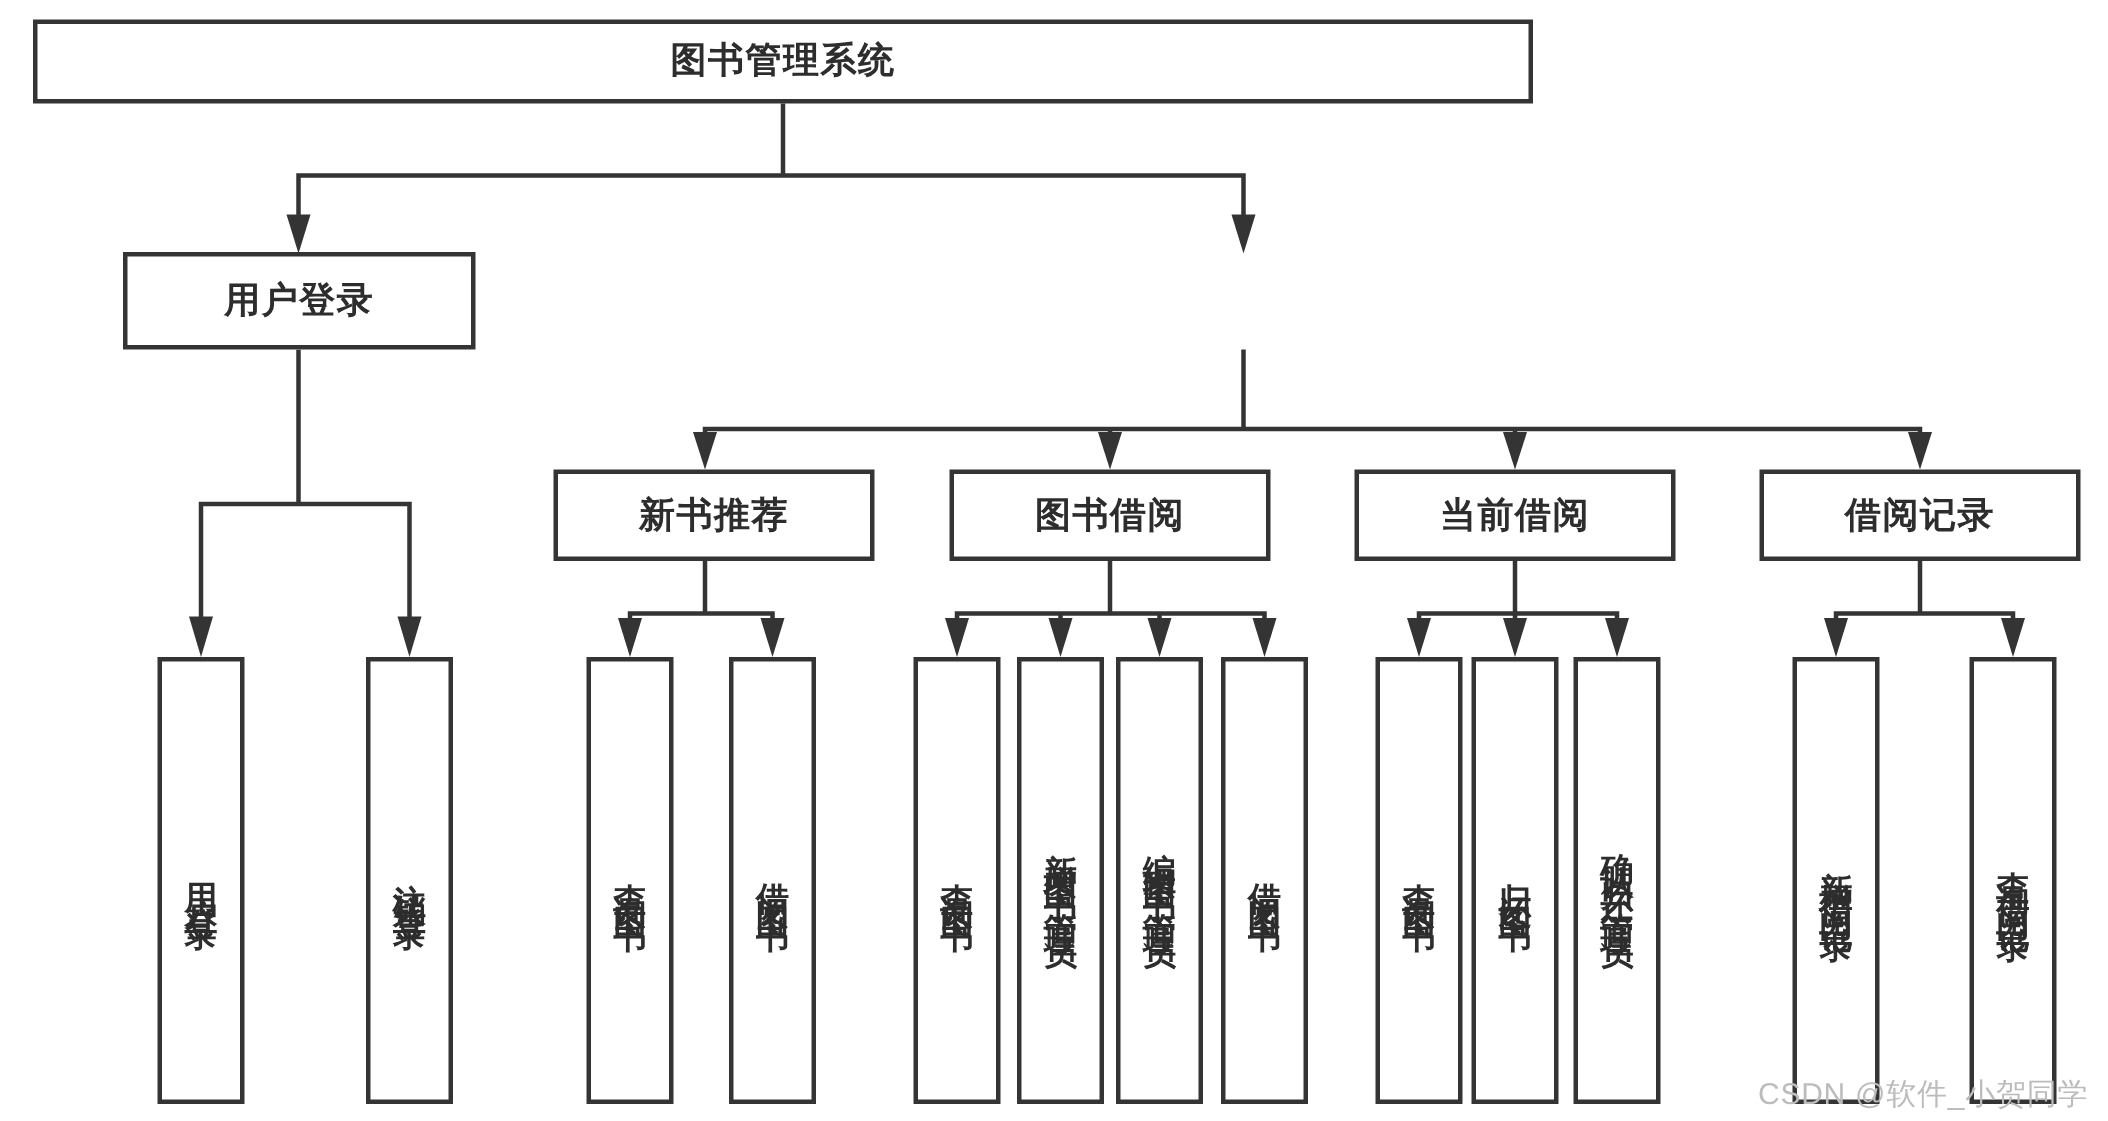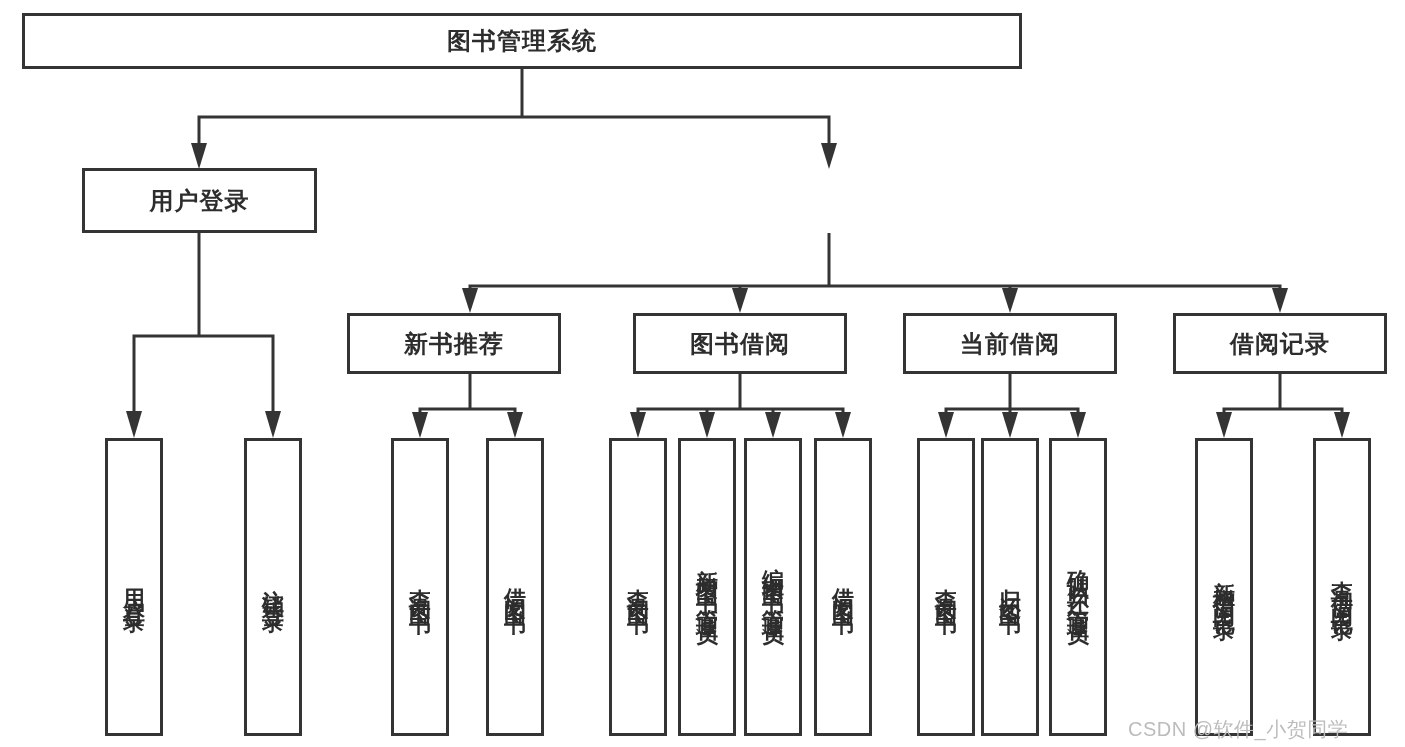--- a/index.html
+++ b/index.html
@@ -32,21 +32,21 @@
   .vbox span {
     writing-mode: vertical-rl;
     text-orientation: mixed;
     font-size: 22px;
     font-weight: 600;
     letter-spacing: 8px;
     line-height: 1;
   }
   .watermark {
     position: absolute;
-    left: 1128px; top: 716px;
+    left: 1172px; top: 716px;
     font-size: 20px;
     color: #bcbcbc;
     letter-spacing: 0.5px;
     white-space: nowrap;
     z-index: 5;
   }
 </style>
 </head>
 <body>
 
@@ -98,21 +98,21 @@
   </svg>
 
   <div class="box hbox" style="left:22px;top:13px;width:1000px;height:56px">
     <span>图书管理系统</span>
   </div>
 
   <div class="box hbox" style="left:82px;top:168px;width:235px;height:65px">
     <span>用户登录</span>
   </div>
 
-  <div class="box hbox" style="left:347px;top:313px;width:214px;height:61px">
+  <div class="box hbox" style="left:369px;top:313px;width:214px;height:61px">
     <span>新书推荐</span>
   </div>
   <div class="box hbox" style="left:633px;top:313px;width:214px;height:61px">
     <span>图书借阅</span>
   </div>
   <div class="box hbox" style="left:903px;top:313px;width:214px;height:61px">
     <span>当前借阅</span>
   </div>
   <div class="box hbox" style="left:1173px;top:313px;width:214px;height:61px">
     <span>借阅记录</span>

